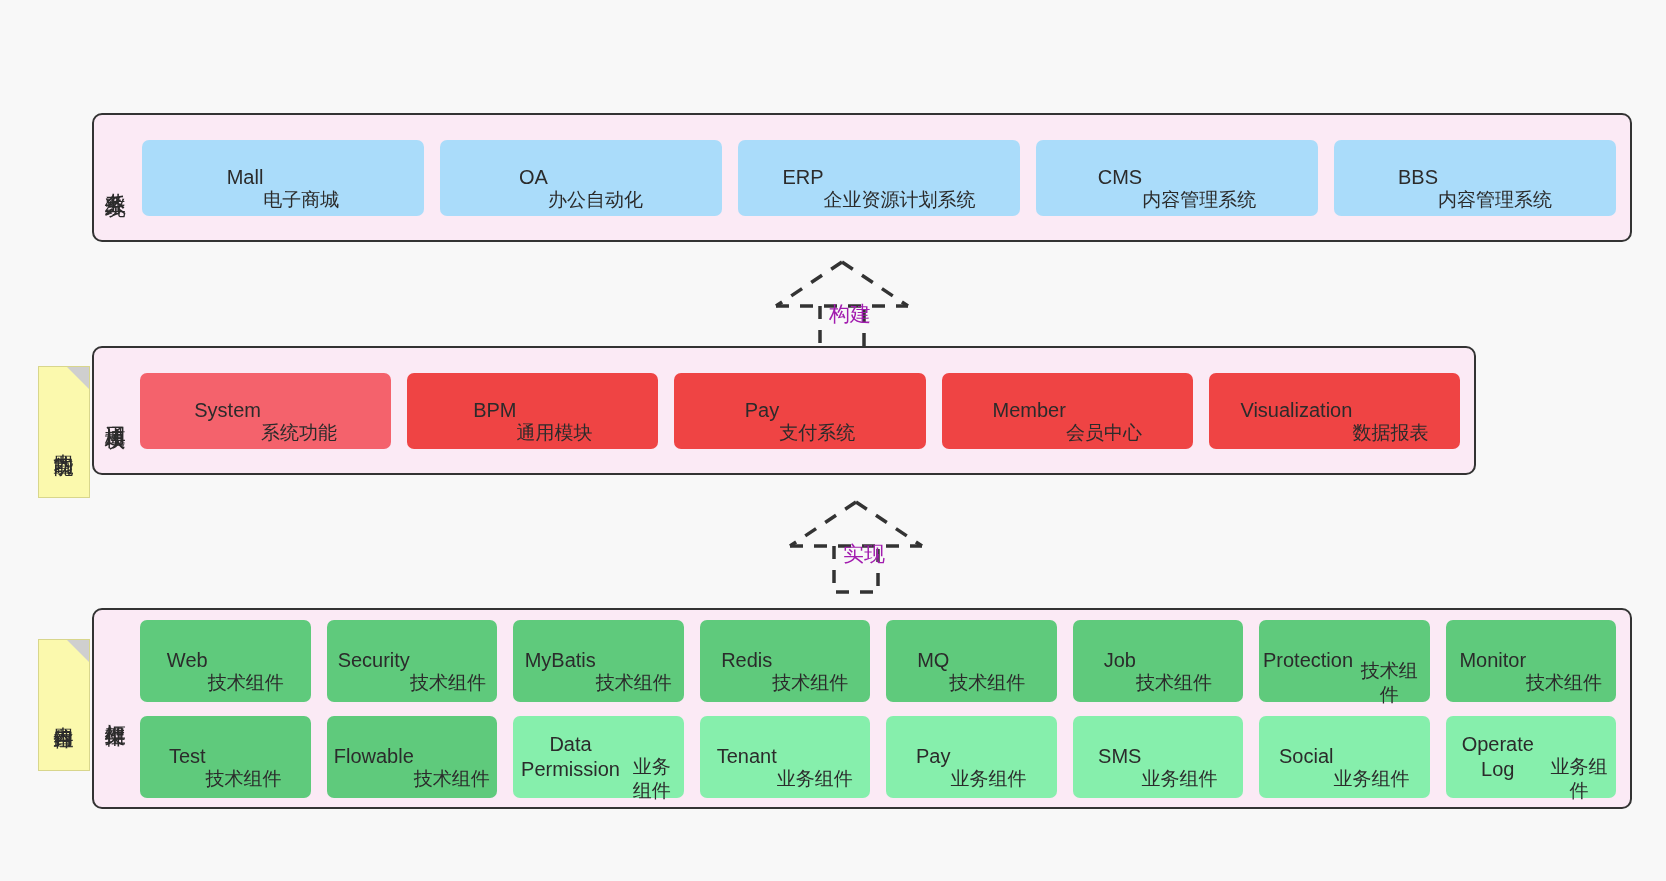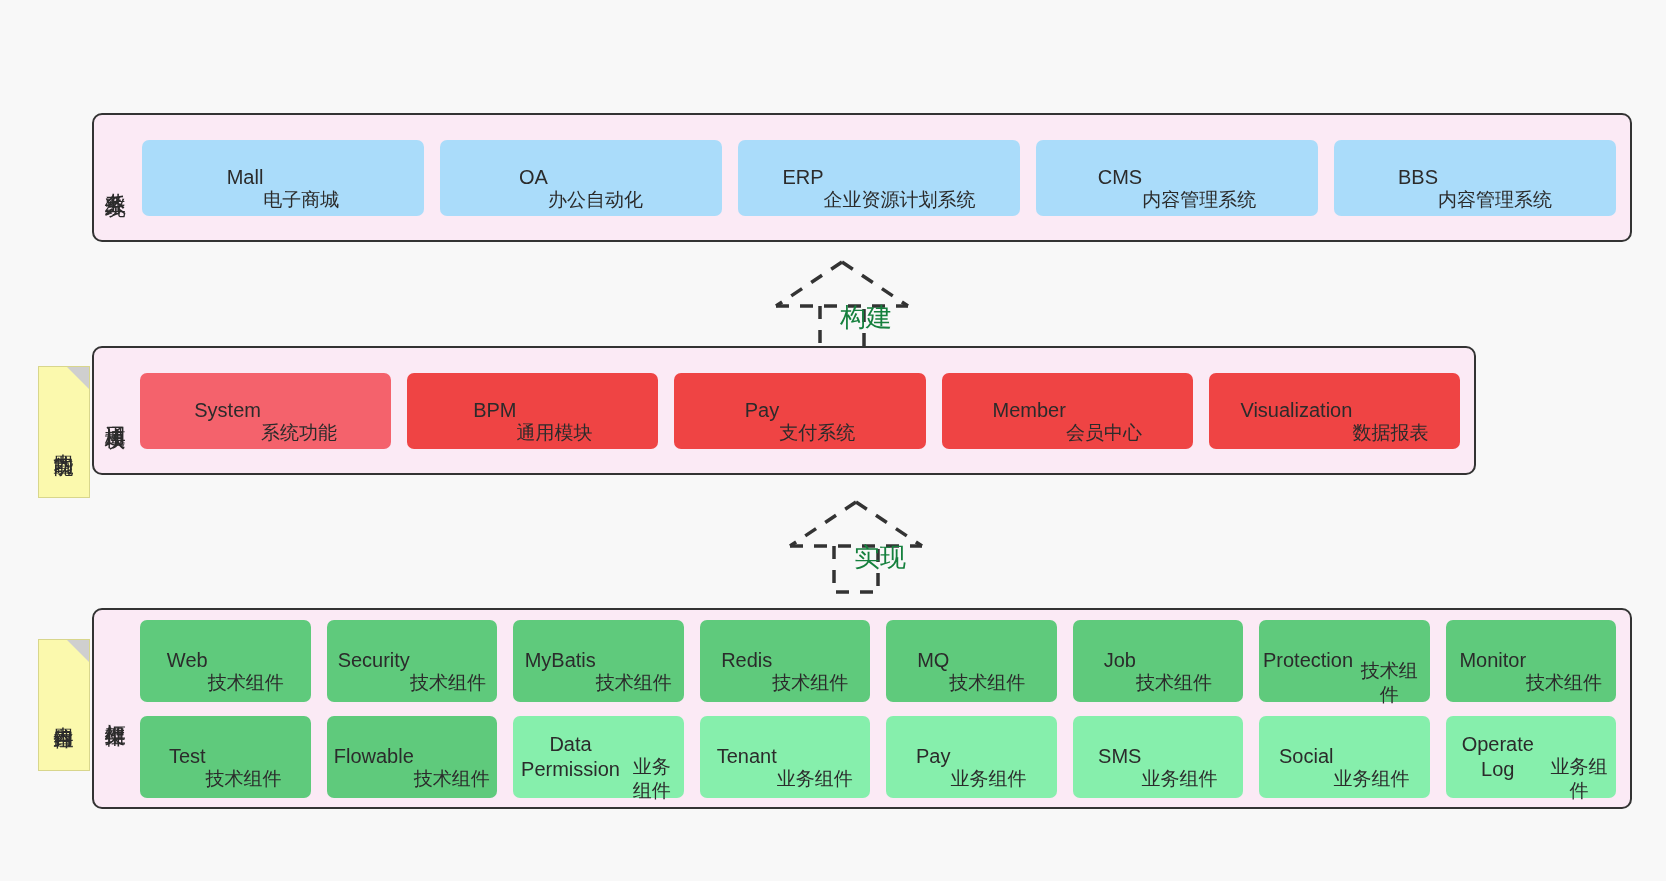--- a/index.html
+++ b/index.html
@@ -116,25 +116,25 @@
 
   
   .gen-arrow {
     position: absolute;
     width: 160px;
     height: 100px;
   }
   .gen-arrow svg { display: block; overflow: visible; }
   .gen-label {
     position: absolute;
-    font-size: 26px;
-    color: #15803d;
+    font-size: 21px;
+    color: #a21caf;
     background: transparent;
     white-space: nowrap;
-    left: 78px;
+    left: 67px;
     top: 42px;
   }
   #arrow-build  { left: 762px; top: 258px; }
   #arrow-impl   { left: 776px; top: 498px; }
 </style>
 </head>
 <body>
 
 <div id="canvas">
 

